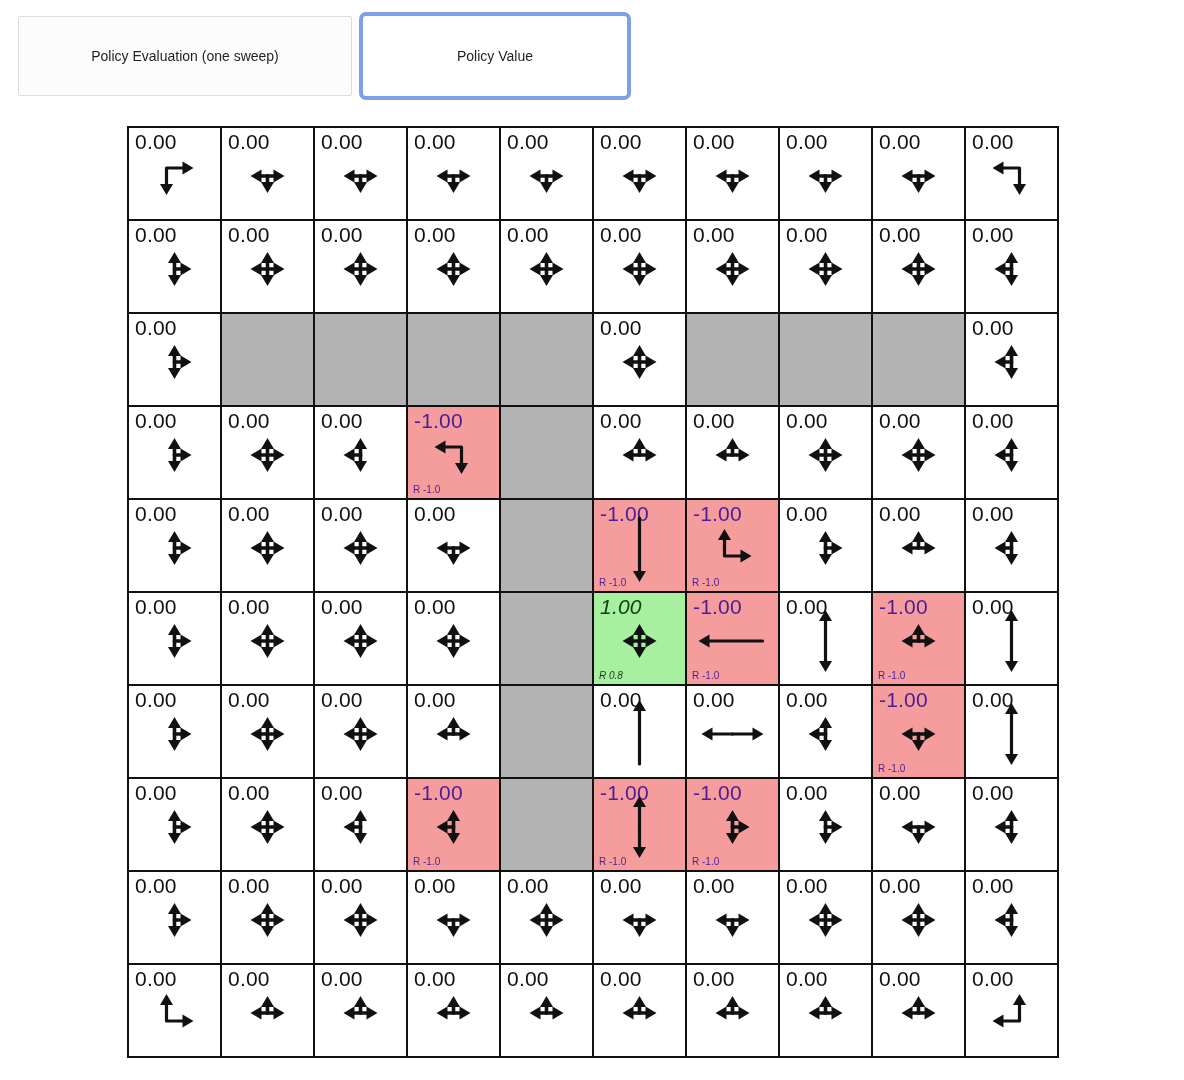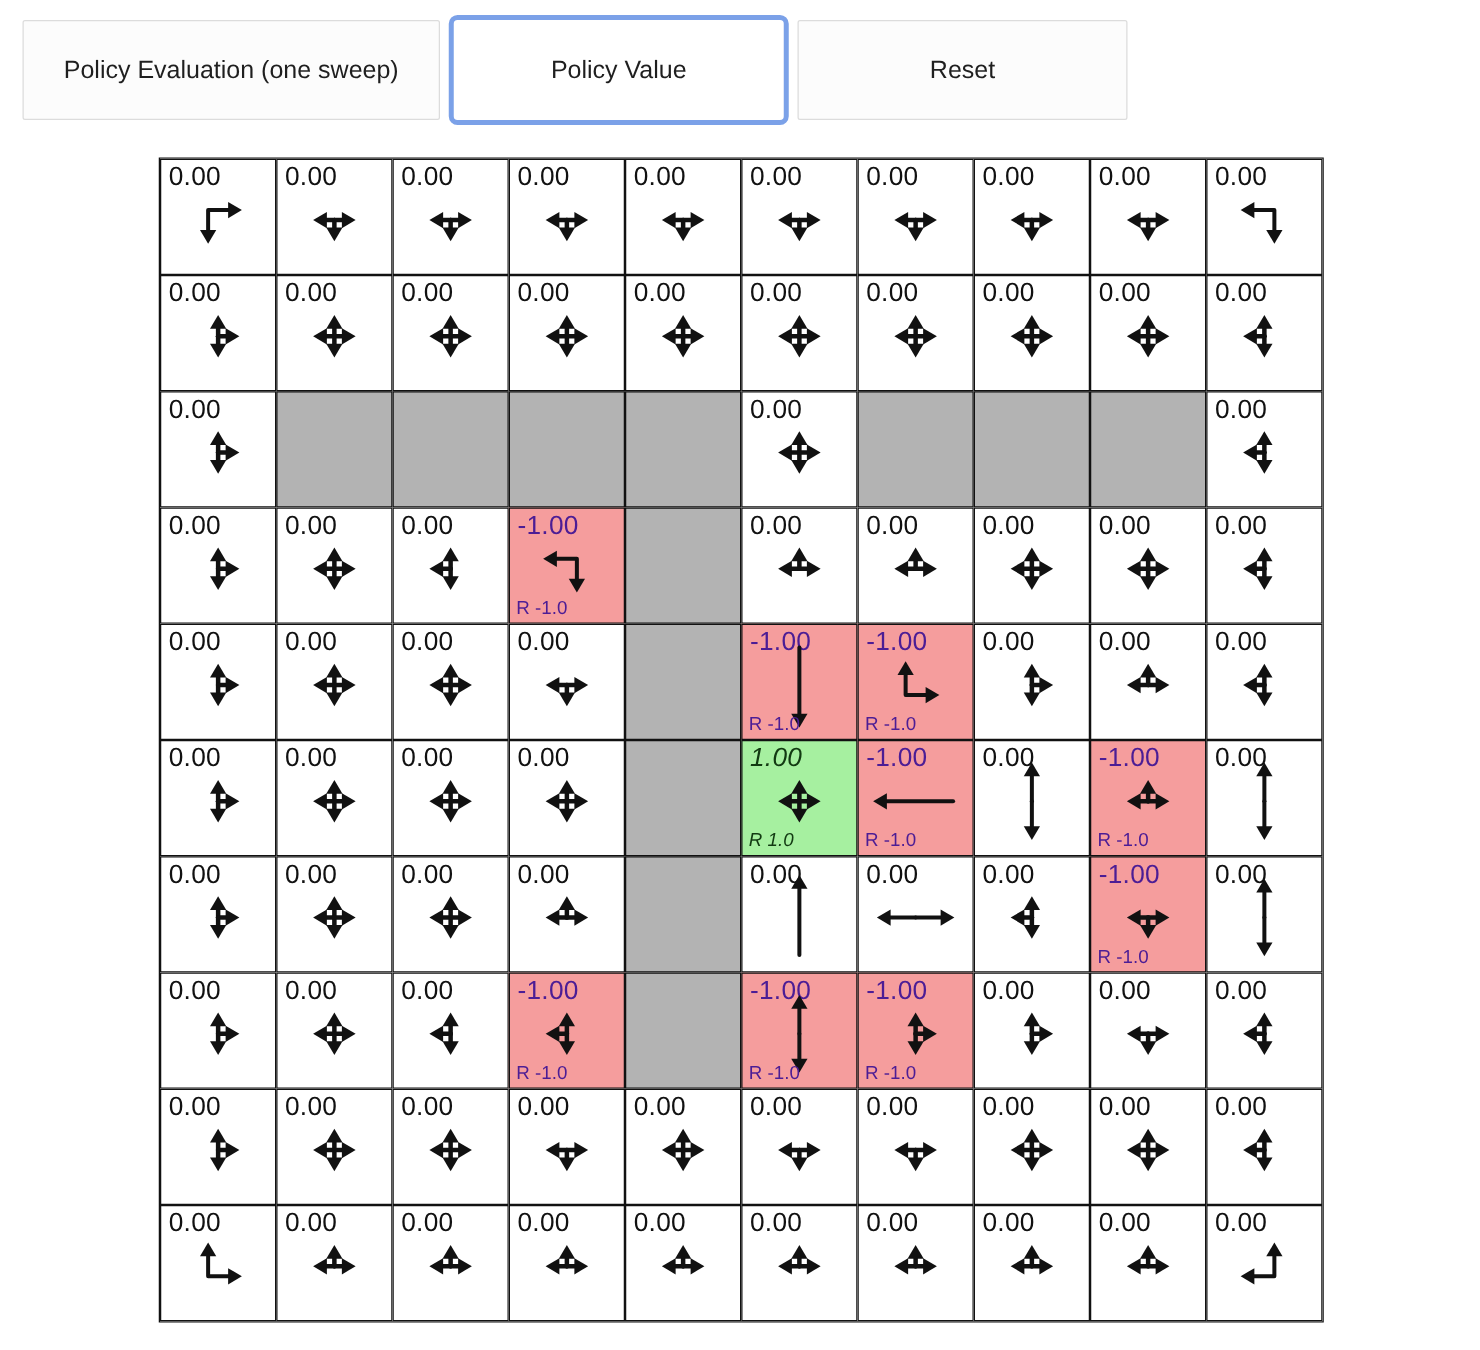--- a/index.html
+++ b/index.html
@@ -8,50 +8,49 @@
     font-family:"Liberation Sans",sans-serif;
     overflow:hidden;
   }
   
   .toolbar{
     display:flex;align-items:center;gap:7px;
     margin:10px 20px 0 18px;height:92px;
   }
   .btn{
     height:80px;background:#fcfcfc;border:1px solid #dcdcdc;border-radius:2px;
-    font-size:20px;color:#1f1f1f;display:flex;align-items:center;justify-content:center;
+    font-size:14px;color:#1f1f1f;display:flex;align-items:center;justify-content:center;
     font-family:inherit;cursor:pointer;box-sizing:border-box;padding:0;
   }
   .btn-1{width:334px}.btn-2{width:272px}.btn-3{width:256px}.btn-4{width:264px}
   .btn.active{
     height:88px;border:4px solid var(--accent);border-radius:7px;background:#ffffff;
   }
   
   .grid{
     margin:24px 0 0 127px;
     display:grid;grid-template-columns:repeat(10,93px);grid-auto-rows:93px;
     border:1px solid var(--line);width:fit-content;background:#fff;
   }
   .cell{position:relative;border:1px solid var(--line);box-sizing:border-box;background:#ffffff;}
   .cell.wall{background:var(--wall);}
   .cell.neg{background:var(--neg);}
   .cell.pos{background:var(--pos);}
   .cell.neg .val,.cell.neg .rlabel{color:#4c1d95;}
   .cell.pos .val,.cell.pos .rlabel{color:#123a12;font-style:italic;}
   .val{position:absolute;top:2px;left:6px;font-size:21px;color:#111;letter-spacing:0.2px;}
-  .rlabel{position:absolute;bottom:3px;left:5px;font-size:15px;color:#111;}
+  .rlabel{position:absolute;bottom:3px;left:5px;font-size:10px;color:#111;}
   svg.arrows{position:absolute;left:0;top:0;}
 </style>
 </head>
 <body>
 
 <div class="toolbar">
   <button class="btn btn-1">Policy Evaluation (one sweep)</button>
   <button class="btn btn-2 active">Policy Value</button>
-  <button class="btn btn-4">Reset</button>
 </div>
 
 <div class="grid">
     <div class="cell">
       <div class="val">0.00</div>
       <svg width="91" height="91" viewBox="0 0 91 91" class="arrows">
         <path d="M 37.5 59 L 37.5 40 L 56.5 40" fill="none" stroke="#111111" stroke-width="3.2" stroke-linejoin="round" stroke-linecap="round"></path>
         <polygon points="37.5,67 31,56 44,56" fill="#111111"></polygon>
         <polygon points="64.5,40 53.5,46.5 53.5,33.5" fill="#111111"></polygon>
       </svg>
@@ -579,21 +578,21 @@
       <svg width="91" height="91" viewBox="0 0 91 91" class="arrows">
         <line x1="45.5" y1="48" x2="45.5" y2="40" stroke="#111111" stroke-width="3.6" stroke-linecap="round"></line>
         <polygon points="45.5,31 52,42 39,42" fill="#111111"></polygon>
         <line x1="45.5" y1="48" x2="45.5" y2="56" stroke="#111111" stroke-width="3.6" stroke-linecap="round"></line>
         <polygon points="45.5,65 39,54 52,54" fill="#111111"></polygon>
         <line x1="45.5" y1="48" x2="37.5" y2="48" stroke="#111111" stroke-width="3.6" stroke-linecap="round"></line>
         <polygon points="28.5,48 39.5,41.5 39.5,54.5" fill="#111111"></polygon>
         <line x1="45.5" y1="48" x2="53.5" y2="48" stroke="#111111" stroke-width="3.6" stroke-linecap="round"></line>
         <polygon points="62.5,48 51.5,54.5 51.5,41.5" fill="#111111"></polygon>
       </svg>
-      <div class="rlabel">R 1.0</div>
+      <div class="rlabel">R 0.8</div>
     </div>
     <div class="cell neg">
       <div class="val">-1.00</div>
       <svg width="91" height="91" viewBox="0 0 91 91" class="arrows">
         <line x1="75.5" y1="48" x2="19.5" y2="48" stroke="#111111" stroke-width="3.2" stroke-linecap="round"></line>
         <polygon points="11.5,48 22.5,41.5 22.5,54.5" fill="#111111"></polygon>
       </svg>
       <div class="rlabel">R -1.0</div>
     </div>
     <div class="cell">

